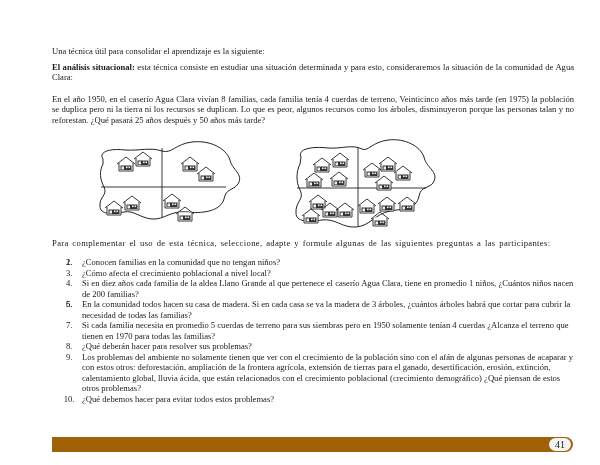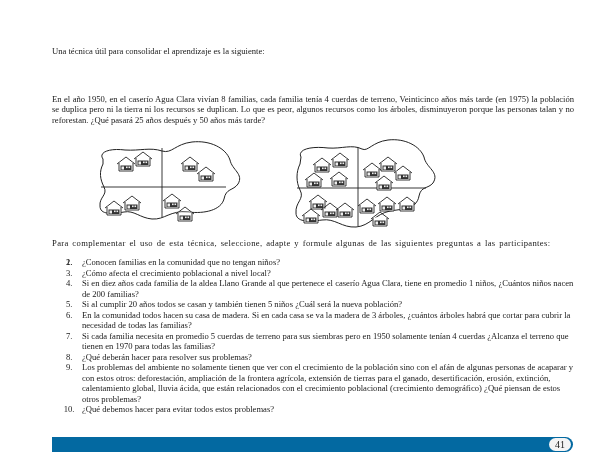--- a/index.html
+++ b/index.html
@@ -12,32 +12,33 @@
   .p2 { top:48px; }
   .p3 { top:80px; }
   .justify { text-align:justify; }
   .p4 { top:224px; letter-spacing:0.35px; word-spacing:1.2px; }
   .list { position:absolute; left:52px; top:243px; width:522px; margin:0; padding:0; list-style:none;
           font-size:8.6px; line-height:10.5px; }
   .list li { position:relative; padding-left:30px; }
   .list .num { position:absolute; left:14px; top:0; width:14px; }
   .list li.ten .num { left:10px;text-align:center; }
   .maps { position:absolute; left:0; top:0; }
-  .footer-bar { position:absolute; left:52px; top:423px; width:521px; height:15px; background:#0369a1;
+  .footer-bar { position:absolute; left:52px; top:423px; width:521px; height:15px; background:#a16207;
                 border-radius:0 8px 8px 0; }
   .page-num { position:absolute; right:2px; top:1px; height:13px; min-width:18px; padding:0 2px;
               background:#f4f4f4; border-radius:7px; font-size:10px; line-height:13px; text-align:center; color:#222; }
 </style>
 </head>
 <body>
 
 <div class="page">
 
   <div class="txt intro">Una técnica útil para consolidar el aprendizaje es la siguiente:</div>
 
+  <div class="txt p2 justify"><b>El análisis situacional:</b><span> esta técnica consiste en estudiar una situación determinada y para esto, consideraremos la situación de la comunidad de Agua Clara:</span></div>
 
   <div class="txt p3 justify">En el año 1950, en el caserío Agua Clara vivían 8 familias, cada familia tenía 4 cuerdas de terreno, Veinticinco años más tarde (en 1975) la población se duplica pero ni la tierra ni los recursos se duplican. Lo que es peor, algunos recursos como los árboles, disminuyeron porque las personas talan y no reforestan. ¿Qué pasará 25 años después y 50 años más tarde?</div>
 
   <svg class="maps" width="600" height="230" viewBox="0 0 600 230">
     <defs>
       <g id="house">
         <path d="M-9,0 L0,-7 L9,0" fill="none" stroke="#222" stroke-width="0.9"></path>
         <path d="M-7,-1.5 L-7,7 L7,7 L7,-1.5" fill="#fff" stroke="#222" stroke-width="0.9"></path>
         <rect x="-5.5" y="1.5" width="11" height="4.5" fill="#333"></rect>
         <rect x="-4.5" y="2.5" width="2.5" height="3" fill="#eee"></rect>
@@ -83,21 +84,21 @@
     </g>
   </svg>
 
   <div class="txt p4 justify">Para complementar el uso de esta técnica, seleccione, adapte y formule algunas de las siguientes preguntas a las participantes:</div>
 
   <ol class="list">
     <li><span class="num">1.</span></li>
     <li><span class="num">2.</span><span>¿Conocen familias en la comunidad que no tengan niños?</span></li>
     <li><span class="num">3.</span><span>¿Cómo afecta el crecimiento poblacional a nivel local?</span></li>
     <li><span class="num">4.</span><span>Si en diez años cada familia de la aldea Llano Grande al que pertenece el caserío Agua Clara, tiene en promedio 1 niños, ¿Cuántos niños nacen de 200 familias?</span></li>
-    <li><span class="num">5.</span><span>Si al cumplir 20 años todos se casan y también tienen 5 niños ¿Cuál será la nueva población?</span></li>
+    <li><span class="num">5.</span></li>
     <li><span class="num">6.</span><span> En la comunidad todos hacen su casa de madera. Si en cada casa se va la madera de 3 árboles, ¿cuántos árboles habrá que cortar para cubrir la necesidad de todas las familias?</span></li>
     <li><span class="num">7.</span><span>Si cada familia necesita en promedio 5 cuerdas de terreno para sus siembras pero en 1950 solamente tenían 4 cuerdas ¿Alcanza el terreno que tienen en 1970 para todas las familias?</span></li>
     <li><span class="num">8.</span><span>¿Qué deberán hacer para resolver sus problemas?</span></li>
     <li><span class="num">9.</span><span>Los problemas del ambiente no solamente tienen que ver con el crecimiento de la población sino con el afán de algunas personas de acaparar y con estos otros: deforestación, ampliación de la frontera agrícola, extensión de tierras para el ganado, desertificación, erosión, extinción, calentamiento global, lluvia ácida, que están relacionados con el crecimiento poblacional (crecimiento demográfico) ¿Qué piensan de estos otros problemas?</span></li>
     <li class="ten"><span class="num">10.</span><span>¿Qué debemos hacer para evitar todos estos problemas?</span></li>
   </ol>
 
   <div class="footer-bar">
     <span class="page-num">41</span>
   </div>

